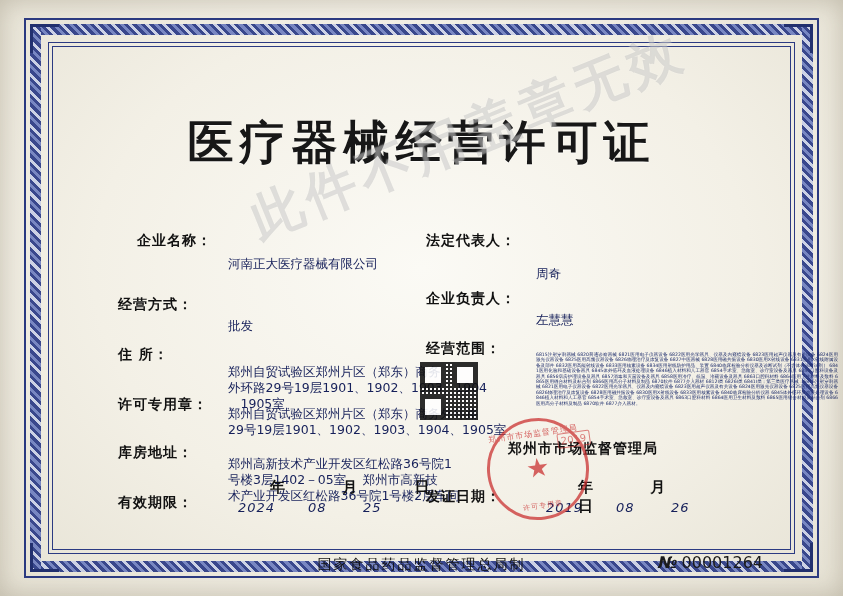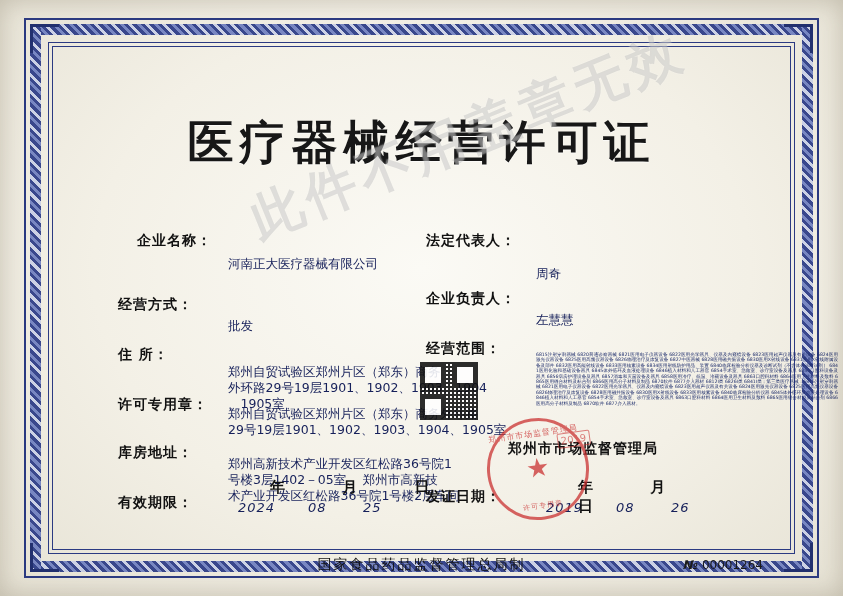--- a/index.html
+++ b/index.html
@@ -150,21 +150,21 @@
   
   .issuer{
     position:absolute;left:508px;top:440px;font-size:14px;color:#111;
     font-weight:bold;letter-spacing:1px;z-index:20;
   }
   .footer{
     position:absolute;left:0;right:0;bottom:22px;text-align:center;
     font-size:14px;color:#111;letter-spacing:2px;
   }
   .serial{
-    position:absolute;right:80px;bottom:24px;font-size:12px;color:#1b1b1b;
+    position:absolute;right:80px;bottom:24px;font-size:16px;color:#1b1b1b;
   }
   .serial .no{font-style:italic;font-weight:bold;margin-right:4px;}
 </style>
 </head>
 <body>
 
 <div id="cert">
 
   <div class="frame-outer"></div>
   <div class="frame-band"></div>

